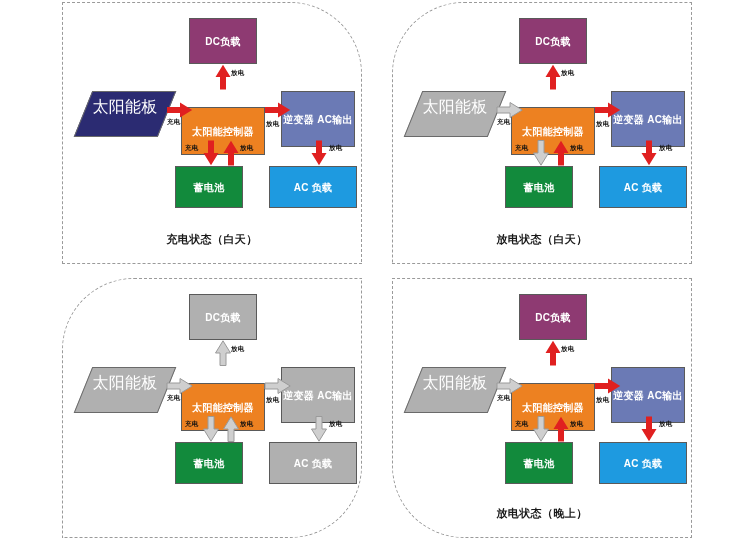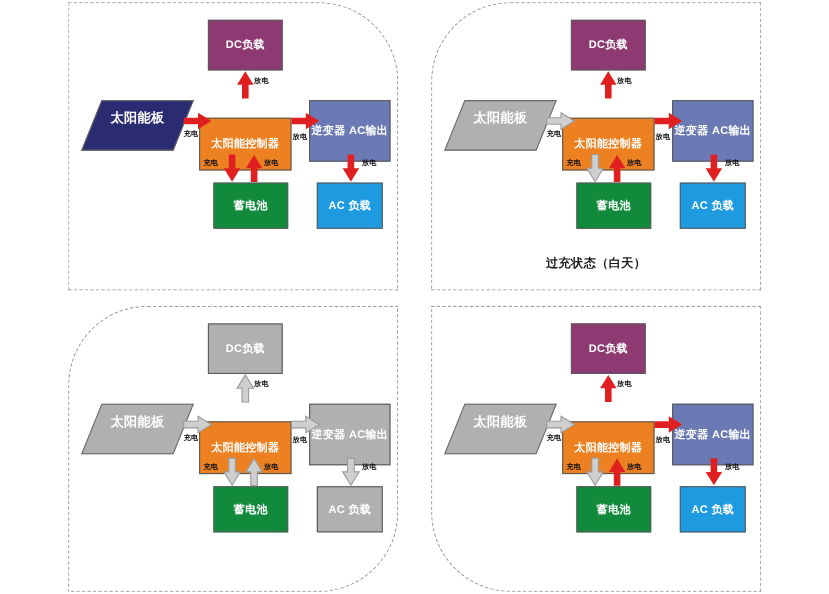--- a/index.html
+++ b/index.html
@@ -17,28 +17,28 @@
   .caption{position:absolute;left:0;right:0;bottom:16px;text-align:center;
            font-size:11px;font-weight:bold;color:#1a1a1a;letter-spacing:.4px;}
 
   
   .node{position:absolute;box-sizing:border-box;display:flex;align-items:center;
         justify-content:center;font-size:10px;font-weight:bold;color:#ffffff;
         border:1px solid #5a5a5a;letter-spacing:.3px;text-align:center;line-height:1.1;}
   .node.dc    {left:126px; top:15px;  width:68px; height:46px;}
   .node.ctrl  {left:118px; top:104px;  width:84px; height:48px;}
   .node.inv   {left:218px; top:88px;  width:74px; height:56px;}
-  .node.batt  {left:131px; top:163px; width:68px; height:42px;}
-  .node.acload{left:225px; top:163px; width:60px; height:42px;}
+  .node.batt  {left:112px; top:163px; width:68px; height:42px;}
+  .node.acload{left:206px; top:163px; width:88px; height:42px;}
 
   .solar{position:absolute;left:20px;top:88px;width:84px;height:46px;
          transform:skewX(-22deg);border:1px solid #6a6a6a;box-sizing:border-box;}
   .solar-label{position:absolute;left:20px;top:88px;width:84px;height:32px;
          display:flex;align-items:center;justify-content:center;
-         font-size:12px;font-weight:bold;color:#fff;letter-spacing:.3px;}
+         font-size:16px;font-weight:normal;color:#fff;letter-spacing:.3px;}
 
   
   .arrow{position:absolute;}
   .arrow svg{display:block;overflow:visible;}
   .alabel{position:absolute;font-size:6.5px;font-weight:bold;color:#111;
           white-space:nowrap;letter-spacing:.2px;}
 
   
   .a-panel-ctrl {left:104px; top:99px;}   
   .l-panel-ctrl {left:104px; top:115px;}
@@ -99,20 +99,21 @@
           <polygon points="5,25.5 5,13 0.5,13 8,0.8 15.5,13 11,13 11,25.5" fill="#e02020" stroke="#e02020" stroke-width="0" stroke-linejoin="miter"></polygon>
         </svg>
       </div>
       <div class="alabel l-batt-ctrl">放电</div>
       <div class="arrow a-inv-ac">
         <svg width="16" height="26" viewBox="0 0 16 26">
           <polygon points="5,0.5 5,13 0.5,13 8,25.2 15.5,13 11,13 11,0.5" fill="#e02020" stroke="#e02020" stroke-width="0" stroke-linejoin="miter"></polygon>
         </svg>
       </div>
       <div class="alabel l-inv-ac">放电</div>
+      <div class="caption">充电状态（白天）</div>
     </div>
     <div class="panel p2">
       <div class="solar" style="background: rgb(176, 176, 176);"></div>
       <div class="solar-label">太阳能板</div>
       <div class="node dc" style="background: rgb(142, 58, 114);">DC负载</div>
       <div class="node ctrl" style="background: rgb(237, 129, 33);">太阳能控制器</div>
       <div class="node inv" style="background: rgb(107, 122, 181);">逆变器 AC输出</div>
       <div class="node batt" style="background: rgb(18, 138, 60);">蓄电池</div>
       <div class="node acload" style="background: rgb(30, 154, 224);">AC 负载</div>
       <div class="arrow a-panel-ctrl">
@@ -144,21 +145,21 @@
           <polygon points="5,25.5 5,13 0.5,13 8,0.8 15.5,13 11,13 11,25.5" fill="#e02020" stroke="#e02020" stroke-width="0" stroke-linejoin="miter"></polygon>
         </svg>
       </div>
       <div class="alabel l-batt-ctrl">放电</div>
       <div class="arrow a-inv-ac">
         <svg width="16" height="26" viewBox="0 0 16 26">
           <polygon points="5,0.5 5,13 0.5,13 8,25.2 15.5,13 11,13 11,0.5" fill="#e02020" stroke="#e02020" stroke-width="0" stroke-linejoin="miter"></polygon>
         </svg>
       </div>
       <div class="alabel l-inv-ac">放电</div>
-      <div class="caption">过充状态（白天）</div>
+      <div class="caption">放电状态（白天）</div>
     </div>
     <div class="panel p3">
       <div class="solar" style="background: rgb(176, 176, 176);"></div>
       <div class="solar-label">太阳能板</div>
       <div class="node dc" style="background: rgb(176, 176, 176);">DC负载</div>
       <div class="node ctrl" style="background: rgb(237, 129, 33);">太阳能控制器</div>
       <div class="node inv" style="background: rgb(176, 176, 176);">逆变器 AC输出</div>
       <div class="node batt" style="background: rgb(18, 138, 60);">蓄电池</div>
       <div class="node acload" style="background: rgb(176, 176, 176);">AC 负载</div>
       <div class="arrow a-panel-ctrl">
@@ -235,14 +236,15 @@
           <polygon points="5,25.5 5,13 0.5,13 8,0.8 15.5,13 11,13 11,25.5" fill="#e02020" stroke="#e02020" stroke-width="0" stroke-linejoin="miter"></polygon>
         </svg>
       </div>
       <div class="alabel l-batt-ctrl">放电</div>
       <div class="arrow a-inv-ac">
         <svg width="16" height="26" viewBox="0 0 16 26">
           <polygon points="5,0.5 5,13 0.5,13 8,25.2 15.5,13 11,13 11,0.5" fill="#e02020" stroke="#e02020" stroke-width="0" stroke-linejoin="miter"></polygon>
         </svg>
       </div>
       <div class="alabel l-inv-ac">放电</div>
+      <div class="caption">放电状态（晚上）</div>
     </div>
   </div>
 
 </body></html>

